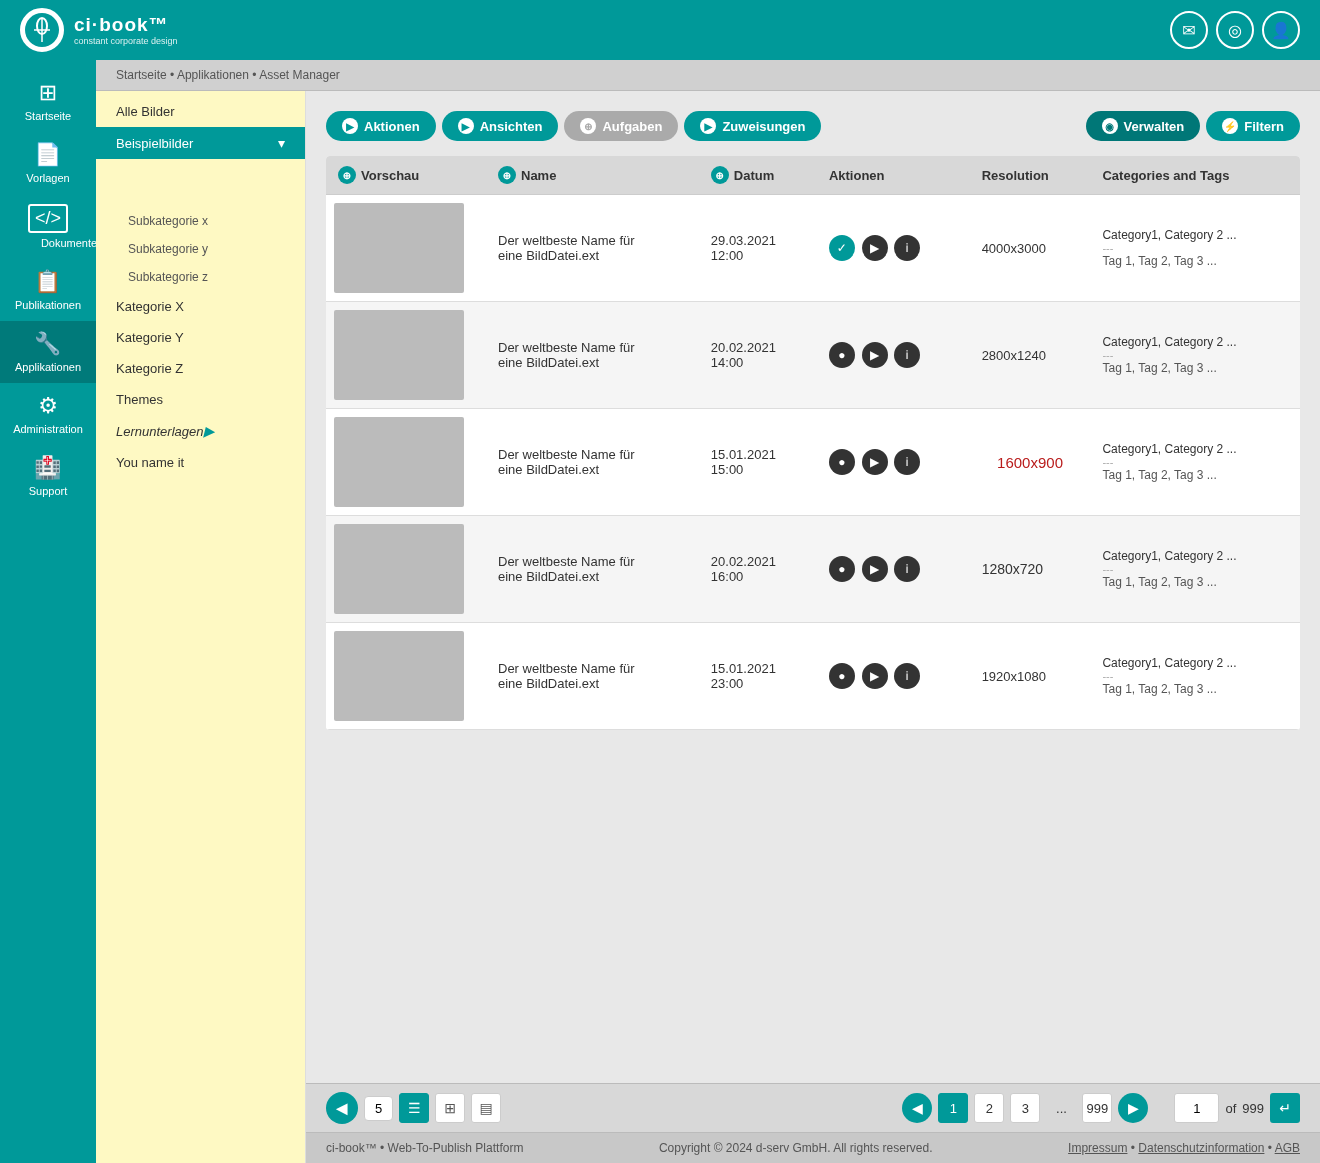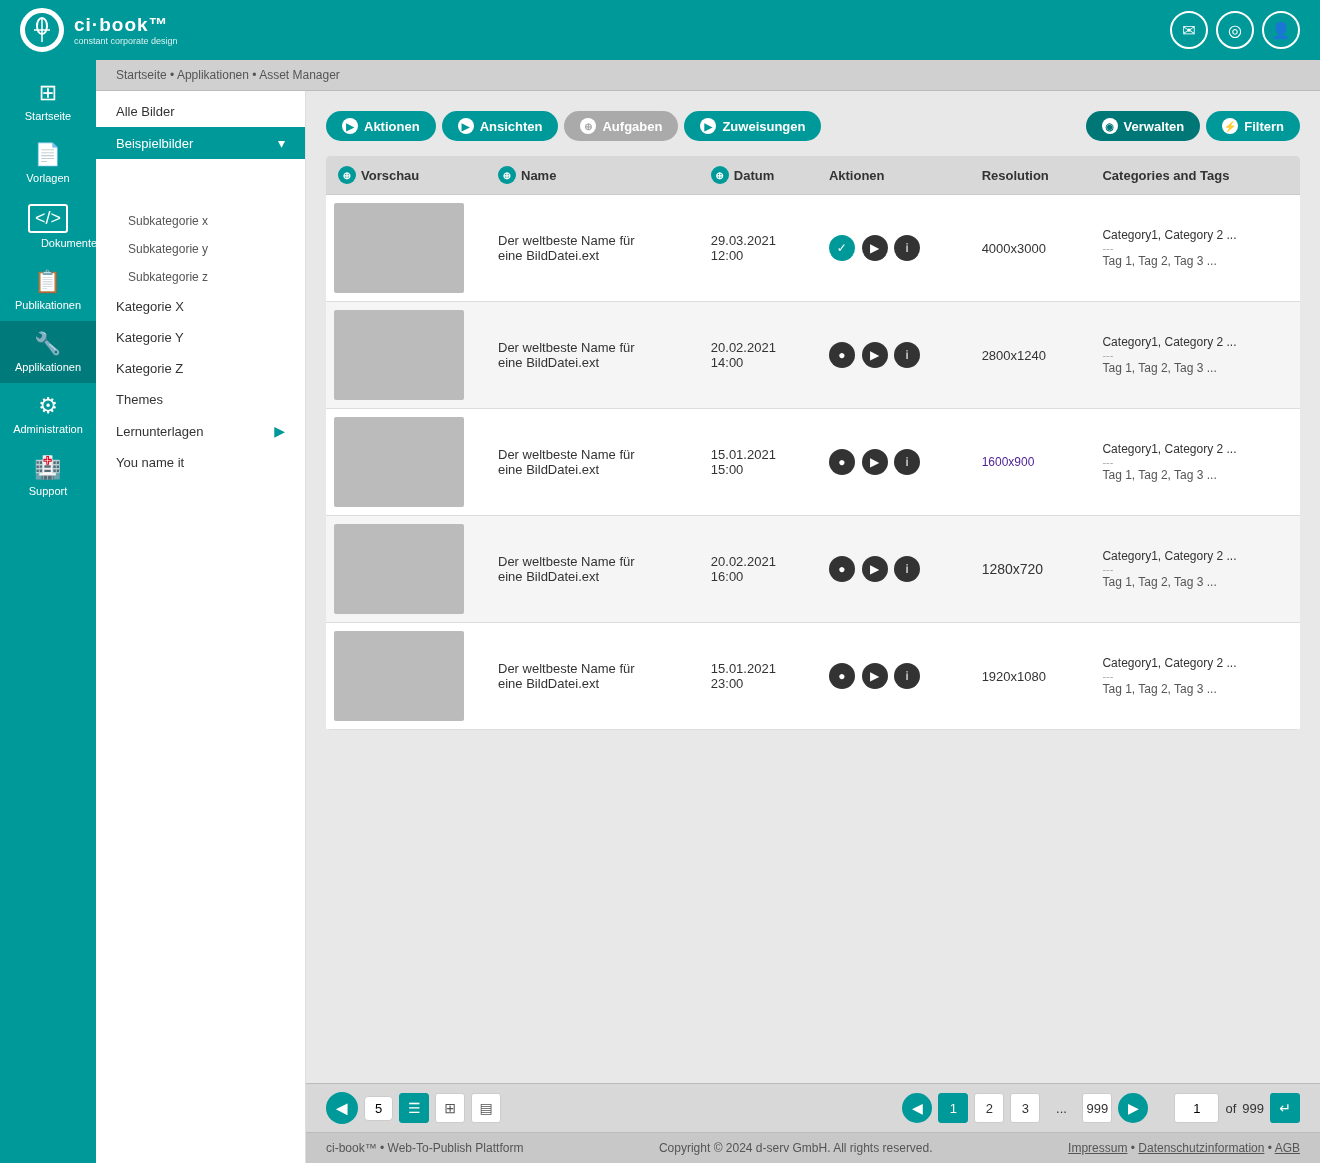--- a/index.html
+++ b/index.html
@@ -64,21 +64,21 @@
   </div>
 
   <div style="flex:1;display:flex;flex-direction:column;">
 
     <div style="background:#d0d0d0;padding:8px 20px;font-size:12px;color:#555;border-bottom:1px solid #bbb;">
       <span>Startseite • Applikationen • Asset Manager</span>
     </div>
 
     <div style="display:flex;flex:1;">
 
-      <div style="width:210px;background:#ffffff;flex-shrink:0;padding-top:5px;min-height:1000px;border-right:1px solid #ddd;">
+      <div style="width:210px;background:#fef9c3;flex-shrink:0;padding-top:5px;min-height:1000px;border-right:1px solid #ddd;">
         <div style="padding:8px 20px;cursor:pointer;font-size:13px;color:#333;">
           <span>Alle Bilder</span>
         </div>
         <div style="padding:8px 20px;cursor:pointer;font-size:13px;color:white;background:#009999;display:flex;align-items:center;justify-content:space-between;">
           <span>Beispielbilder</span>
           <span style="font-size:14px;">▾</span>
         </div>
         <div style="padding:7px 20px 7px 32px;cursor:pointer;font-size:12px;color:#555;margin-top:48px;">
           <span>Subkategorie x</span>
         </div>
@@ -93,21 +93,21 @@
         </div>
         <div style="padding:8px 20px;cursor:pointer;font-size:13px;color:#333;">
           <span>Kategorie Y</span>
         </div>
         <div style="padding:8px 20px;cursor:pointer;font-size:13px;color:#333;">
           <span>Kategorie Z</span>
         </div>
         <div style="padding:8px 20px;cursor:pointer;font-size:13px;color:#333;">
           <span>Themes</span>
         </div>
-        <div style="padding:8px 20px;cursor:pointer;font-size:13px;color:#333;display:flex;align-items:center;justify-content:space-between;">
+        <div style="padding:8px 20px;cursor:pointer;font-size:13px;color:#333;display:flex;align-items:center;font-style:italic;">
           <span>Lernunterlagen</span>
           <span style="font-size:14px;color:#009999;">▶</span>
         </div>
         <div style="padding:8px 20px;cursor:pointer;font-size:13px;color:#333;">
           <span>You name it</span>
         </div>
       </div>
 
       <div style="flex:1;background:#e8e8e8;display:flex;flex-direction:column;">
         <div style="padding:20px;flex:1;">
@@ -244,21 +244,21 @@
                 </td>
                 <td style="padding:10px 12px;vertical-align:middle;font-size:13px;color:#333;white-space:nowrap;">
                   <span>15.01.2021</span><br>
                   <span>15:00</span>
                 </td>
                 <td style="padding:10px 12px;vertical-align:middle;white-space:nowrap;">
                   <span style="width:26px;height:26px;border-radius:50%;display:inline-flex;align-items:center;justify-content:center;cursor:pointer;font-size:12px;color:white;background:#333;margin-right:3px;">●</span>
                   <span style="width:26px;height:26px;border-radius:50%;display:inline-flex;align-items:center;justify-content:center;cursor:pointer;font-size:12px;color:white;background:#333;margin-right:3px;">▶</span>
                   <span style="width:26px;height:26px;border-radius:50%;display:inline-flex;align-items:center;justify-content:center;cursor:pointer;font-size:12px;color:white;background:#333;">ℹ</span>
                 </td>
-                <td style="padding:10px 12px;vertical-align:middle;font-size:12px;color:#4c1d95;">
+                <td style="padding:10px 12px;vertical-align:middle;font-size:15px;color:#b91c1c;text-align:center;">
                   <span>1600x900</span>
                 </td>
                 <td style="padding:10px 12px;vertical-align:middle;font-size:12px;color:#333;">
                   <div style="font-weight:500;">Category1, Category 2 ...</div>
                   <div style="color:#aaa;font-size:11px;">---</div>
                   <div style="color:#555;">Tag 1, Tag 2, Tag 3 ...</div>
                 </td>
               </tr>
 
               <tr style="background:#f5f5f5;border-bottom:1px solid #ddd;">

